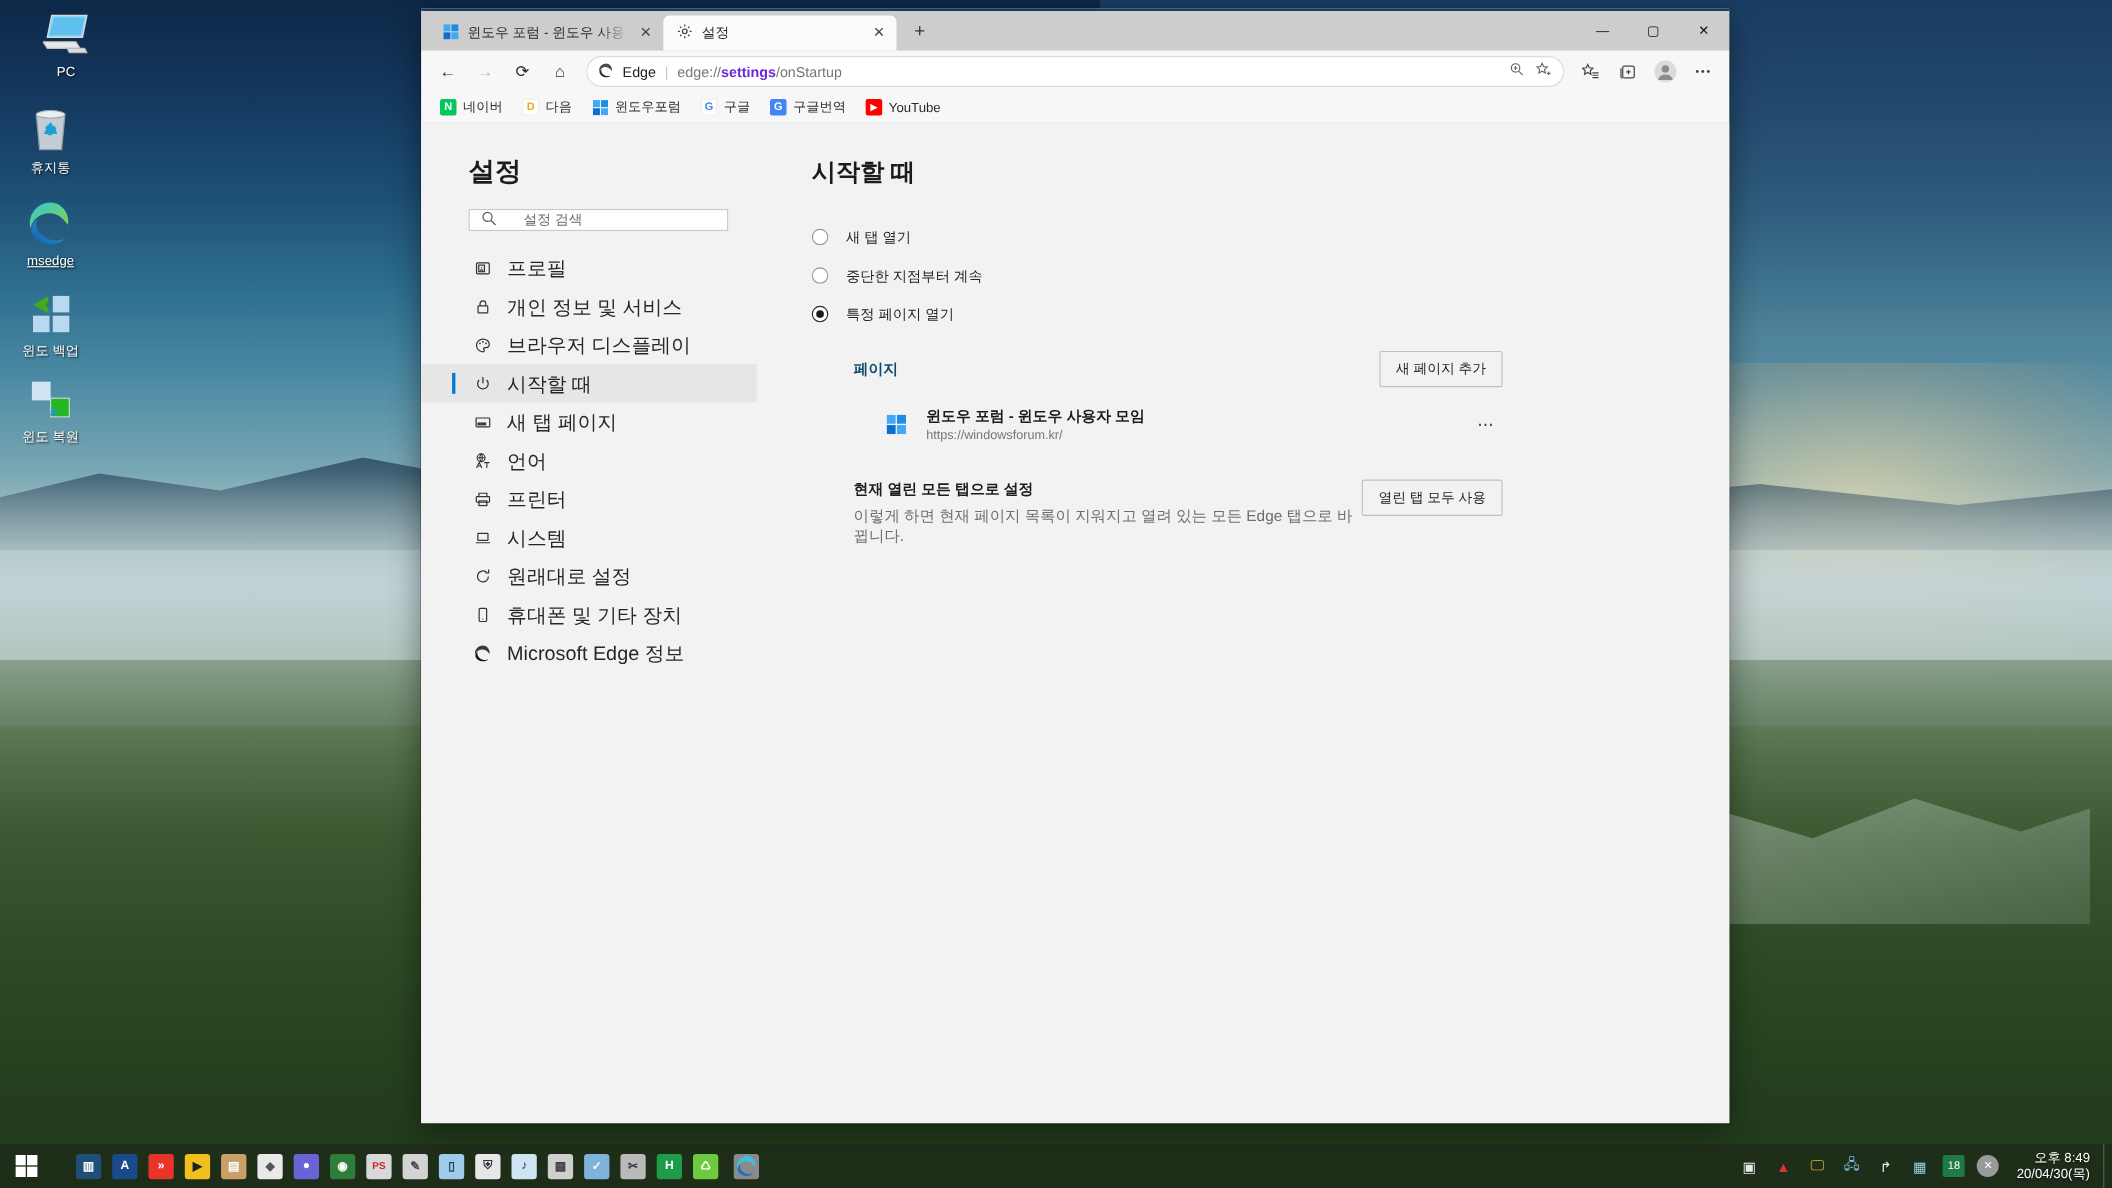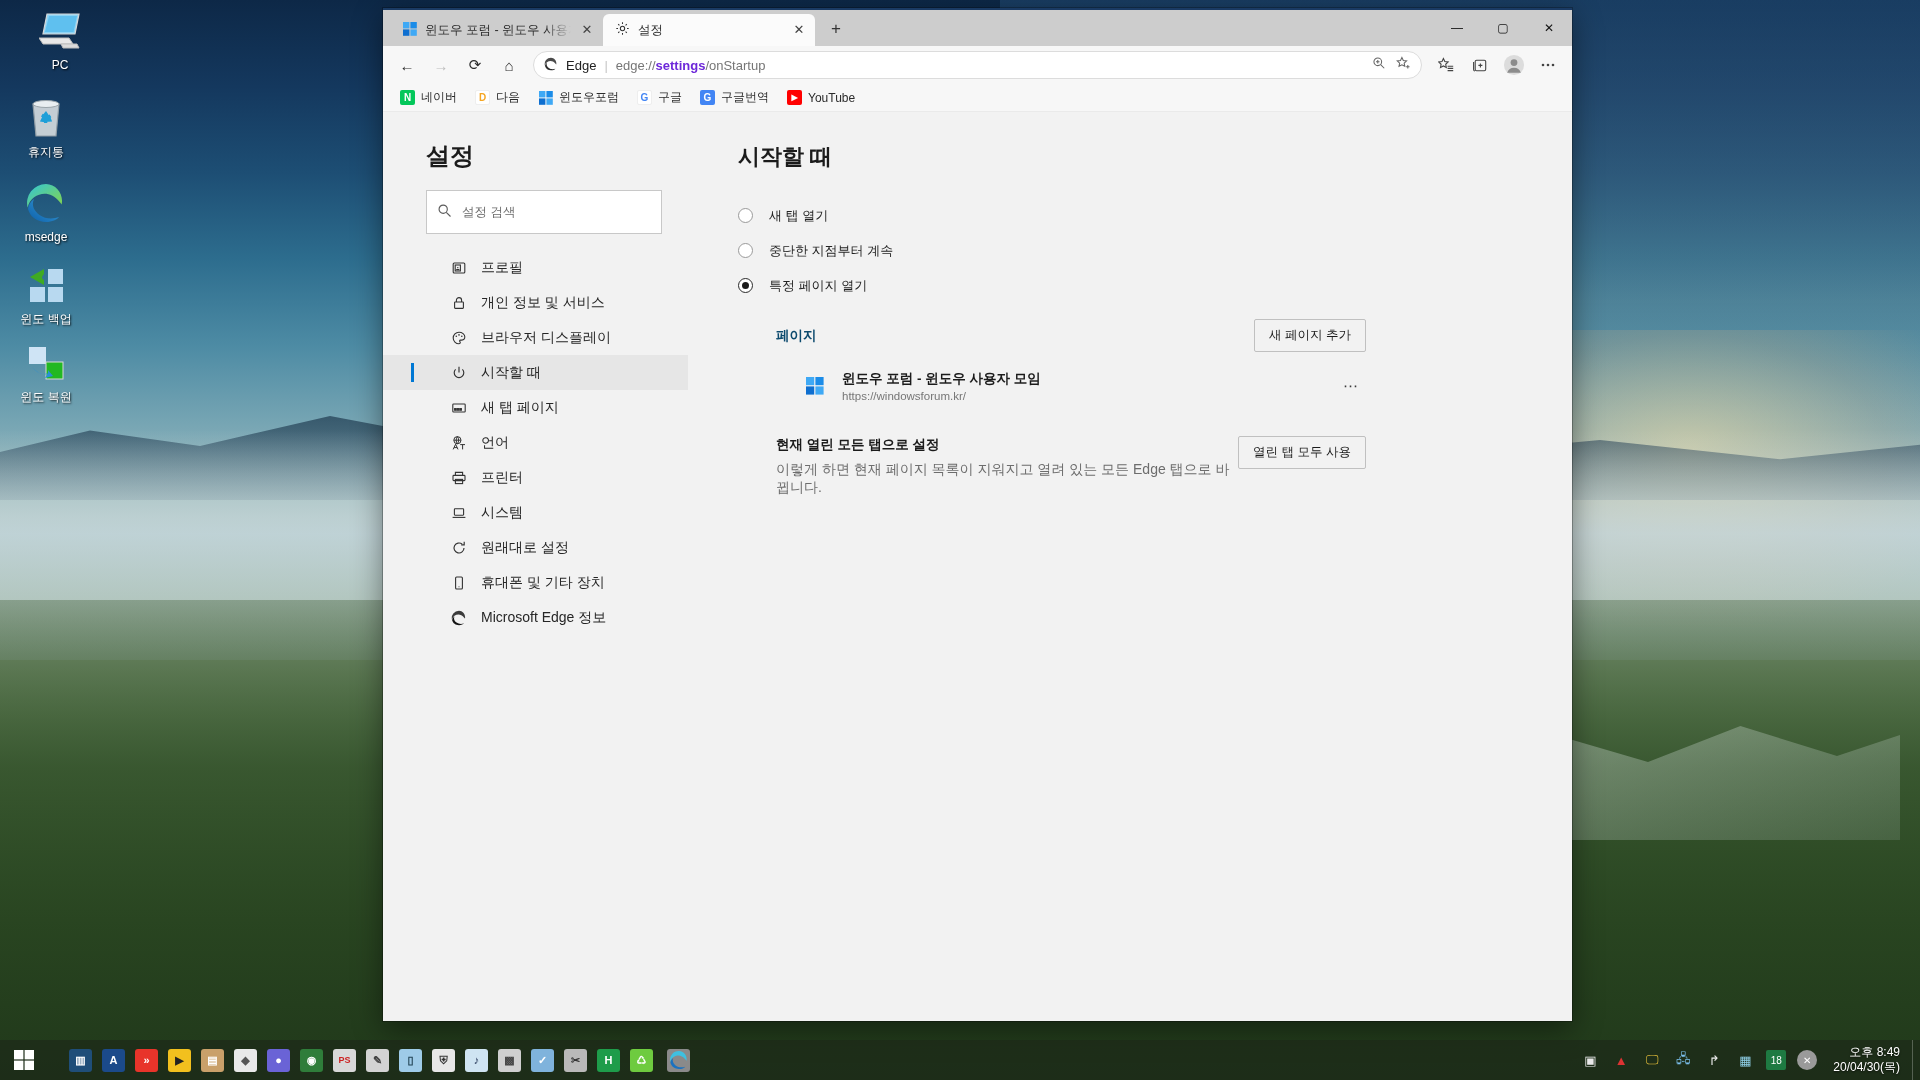--- a/index.html
+++ b/index.html
@@ -136,26 +136,26 @@
   .bm{ display:flex; align-items:center; gap:6px; padding:2px 7px; border-radius:4px;
        font-size:12px; color:#2b2b2b; white-space:nowrap;}
   .bm .fav{ width:15px;height:15px; border-radius:2px; display:flex;align-items:center;justify-content:center;
             font-size:10px; font-weight:700; color:#fff; }
 
   
   #page{ height:909px; background:#f2f2f2; display:flex; }
   #sidebar{ width:305px; background:#f2f2f2; padding:28px 0 0 0; }
   #sidebar h1{ font-size:24px; font-weight:600; color:#1b1b1b; padding:0 0 18px 43px; }
   #searchbox{
-    margin:0 26px 16px 43px; height:44px; background:#fff; border:1px solid #c8c8c8;
-    display:flex; align-items:center; gap:10px; padding:0 10px; font-size:12.5px; color:#6b6b6b;
+    margin:0 26px 16px 43px; height:20px; background:#fff; border:1px solid #c8c8c8;
+    display:flex; align-items:center; gap:24px; padding:0 10px; font-size:12.5px; color:#6b6b6b;
   }
   .nav-item{
     height:35px; display:flex; align-items:center; gap:14px;
-    padding-left:67px; font-size:14px; color:#262626; position:relative;
+    padding-left:47px; font-size:18px; color:#262626; position:relative;
   }
   .nav-item .ic{ width:17px; height:17px; display:flex; align-items:center; justify-content:center; color:#333;}
   .nav-item.active{ background:#e6e6e6; }
   .nav-item.active::before{
     content:""; position:absolute; left:28px; top:8px; width:3px; height:19px; background:#0078d4;
   }
 
   #content{ flex:1; padding:30px 0 0 50px; background:#f2f2f2; }
   #content h2{ font-size:22px; font-weight:600; color:#1b1b1b; margin-bottom:26px; }
   .radio-row{ display:flex; align-items:center; gap:16px; height:35px; font-size:13px; color:#232323; }
@@ -226,21 +226,21 @@
       <path d="M5 6 L31 6 L28 38 L8 38 Z" fill="#d3dade" stroke="#9aa4aa" stroke-width="1.2" opacity=".92"></path>
       <ellipse cx="18" cy="6" rx="13" ry="3.5" fill="#e9eef1" stroke="#9aa4aa"></ellipse>
       <path d="M18 13 l4 6 h-3 v6 h-3 v-6 h-3z" fill="#1e9fd8" transform="rotate(120 18 20)"></path>
       <path d="M18 13 l4 6 h-3 v6 h-3 v-6 h-3z" fill="#1e9fd8" transform="rotate(240 18 20)"></path>
       <path d="M18 13 l4 6 h-3 v6 h-3 v-6 h-3z" fill="#1e9fd8"></path>
     </svg>
   </div>
   <span class="label">휴지통</span>
 </div>
 
-<div class="desk-icon" style="left:0px; top:180px;">
+<div class="desk-icon" style="left:0px; top:180px;text-decoration:underline;">
   <div class="glyph">
     <svg width="42" height="42" viewBox="0 0 42 42">
       <defs>
         <linearGradient id="eg1" x1="0" y1="1" x2="1" y2="0">
           <stop offset="0" stop-color="#0d5fa8"></stop>
             <stop offset="1" stop-color="#39a0dd"></stop>
         </linearGradient>
         <linearGradient id="eg2" x1="0" y1="0" x2="1" y2="1">
           <stop offset="0" stop-color="#33c6d6"></stop>
             <stop offset="1" stop-color="#85d44a"></stop>

